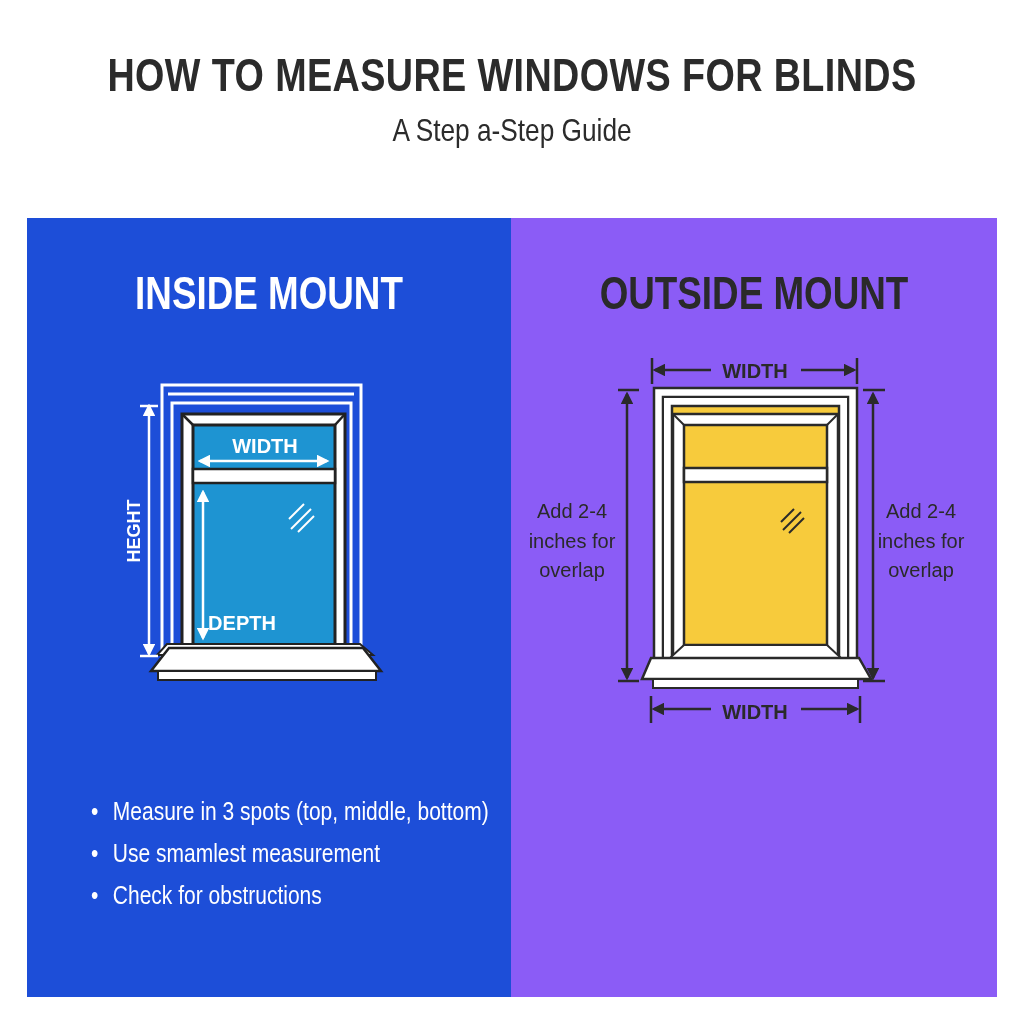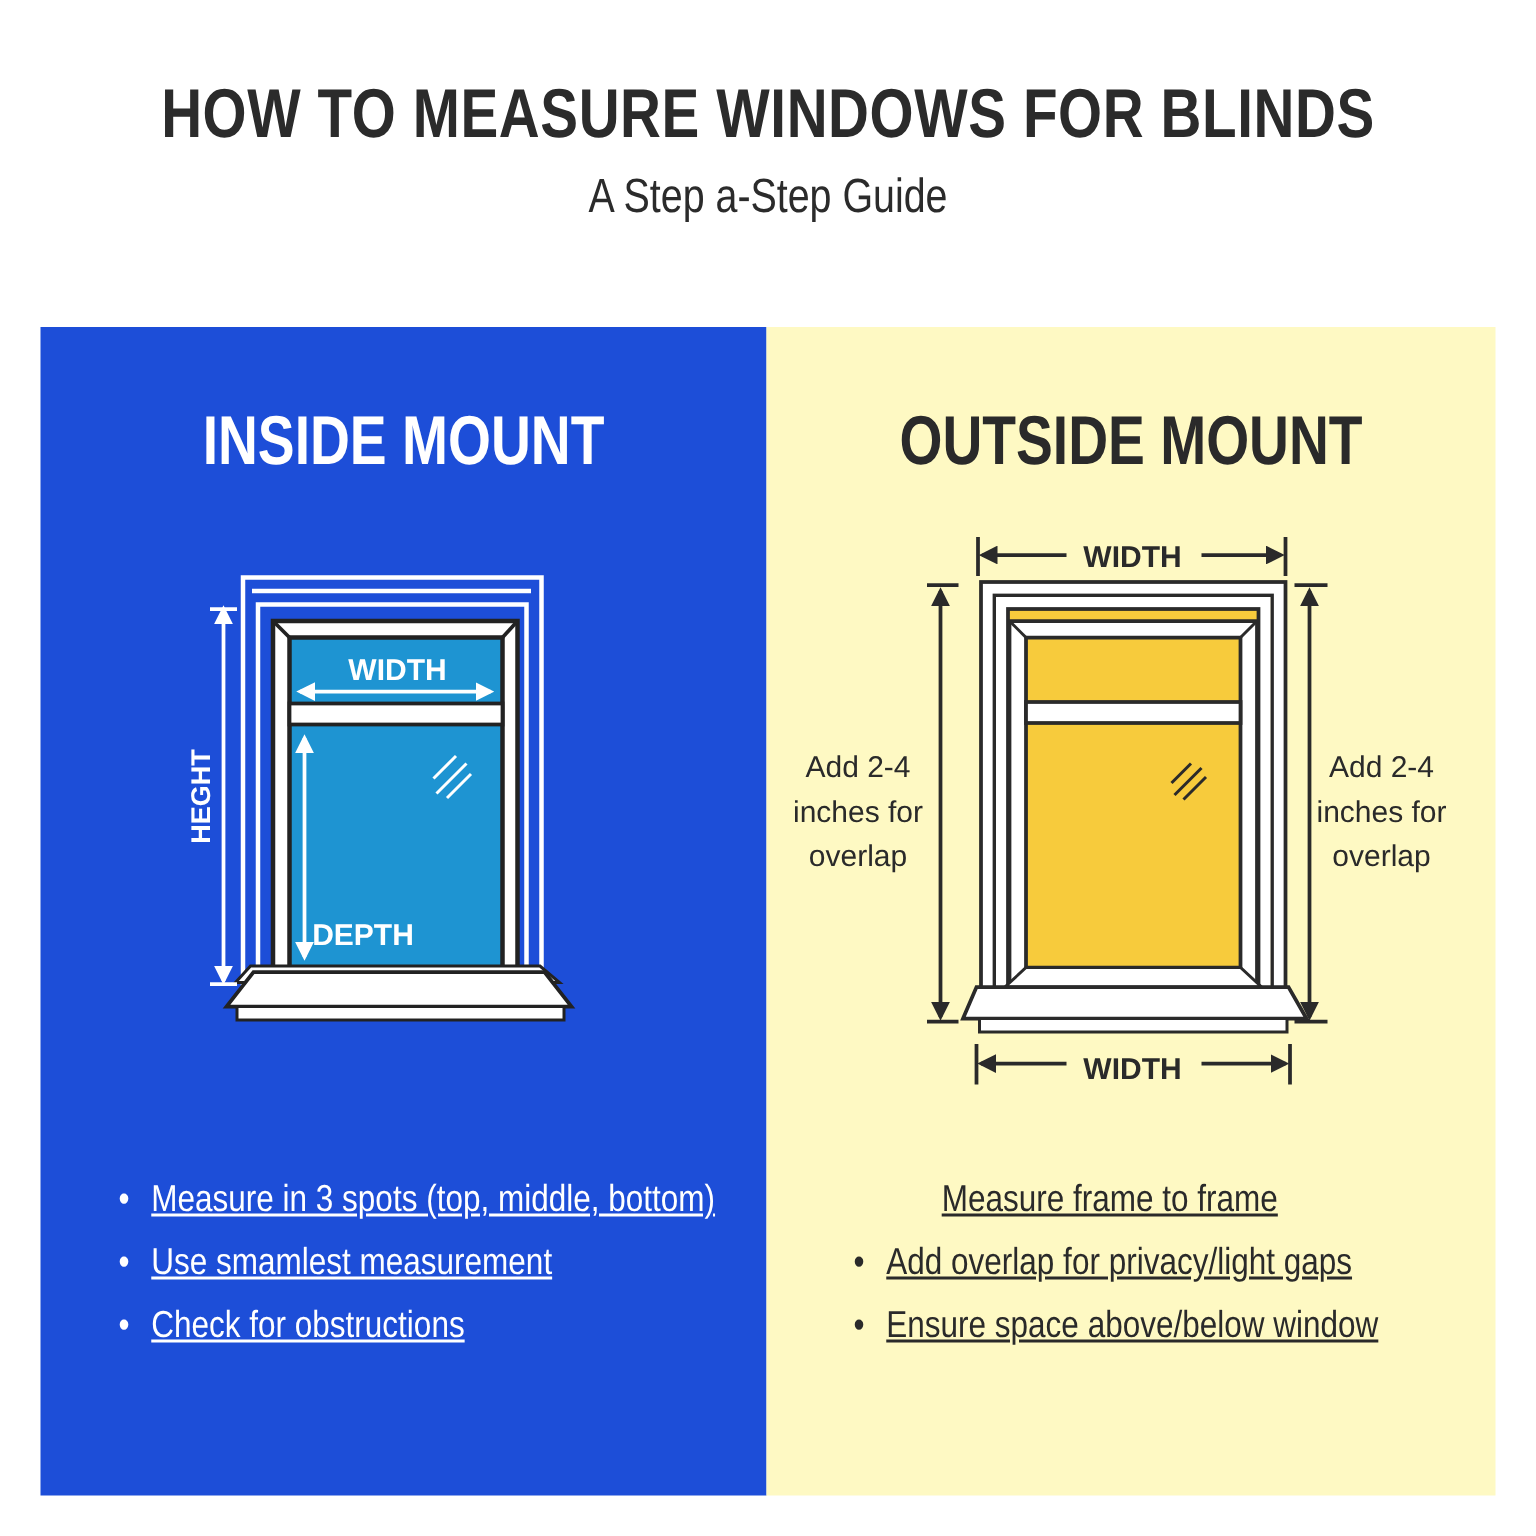--- a/index.html
+++ b/index.html
@@ -13,30 +13,30 @@
     font-size: 46px; color: #2b2b2b; letter-spacing: 0.5px;
     transform: scaleX(0.82); transform-origin: center;
   }
   .subtitle {
     position: absolute; left: 0; width: 1024px; top: 112px; text-align: center;
     font-family: "Liberation Sans", sans-serif; font-size: 32px; color: #2b2b2b;
     transform: scaleX(0.82); transform-origin: center;
   }
   .panel { position: absolute; top: 218px; height: 779px; }
   .panel.inside { left: 27px; width: 484px; background: #1d4ed8; }
-  .panel.outside { left: 511px; width: 486px; background: #fef9c3; }
+  .panel.outside { left: 511px; width: 486px; background: #8b5cf6; }
   .panel-title {
     position: absolute; left: 0; right: 0; top: 48px; text-align: center;
     font-family: "Liberation Sans", sans-serif; font-weight: bold; font-size: 46px;
     transform: scaleX(0.8); transform-origin: center;
   }
   .inside .panel-title { color: #ffffff; }
   .outside .panel-title { color: #2a2a2a; }
   .diagram { position: absolute; left: 0; top: 0; }
-  .bullets { position: absolute; list-style: none; margin: 0; padding: 0; text-decoration: underline; }
+  .bullets { position: absolute; list-style: none; margin: 12px; padding: 0; }
   .inside .bullets { left: 52px; top: 566px; color: #ffffff; }
   .outside .bullets { left: 58px; top: 566px; color: #2a2a2a; }
   .bullets li {
     font-family: "Liberation Sans", sans-serif; font-size: 25px; height: 42px; line-height: 30px;
     transform: scaleX(0.84); transform-origin: left center; white-space: nowrap;
   }
   .bullets li .dot { display: inline-block; width: 26px; }
   .outside .bullets li.plain { padding-left: 70px; }
   .svg-label { font-family: "Liberation Sans", sans-serif; font-weight: bold; }
 </style>
@@ -155,18 +155,13 @@
       <text x="61" y="330">inches for</text>
       <text x="61" y="359">overlap</text>
     </g>
     <g font-size="20" fill="#2a2a2a" text-anchor="middle">
       <text x="410" y="300">Add 2-4</text>
       <text x="410" y="330">inches for</text>
       <text x="410" y="359">overlap</text>
     </g>
   </svg>
 
-  <ul class="bullets">
-    <li class="plain">Measure frame to frame</li>
-    <li><span class="dot">•</span><span>Add overlap for privacy/light gaps</span></li>
-    <li><span class="dot">•</span><span>Ensure space above/below window</span></li>
-  </ul>
 </section>
 
 </body></html>

